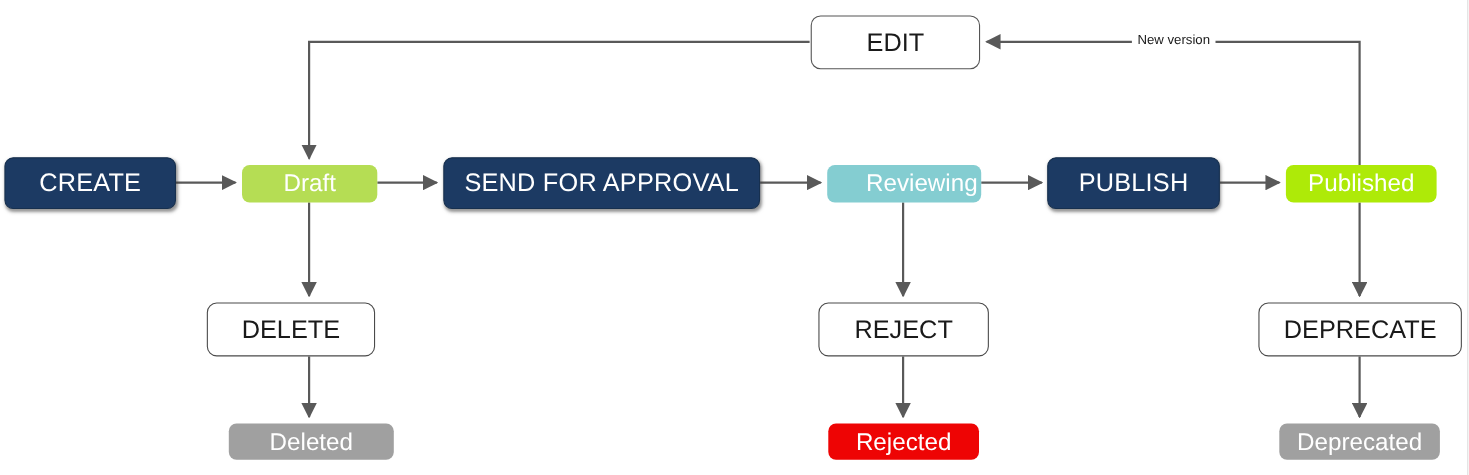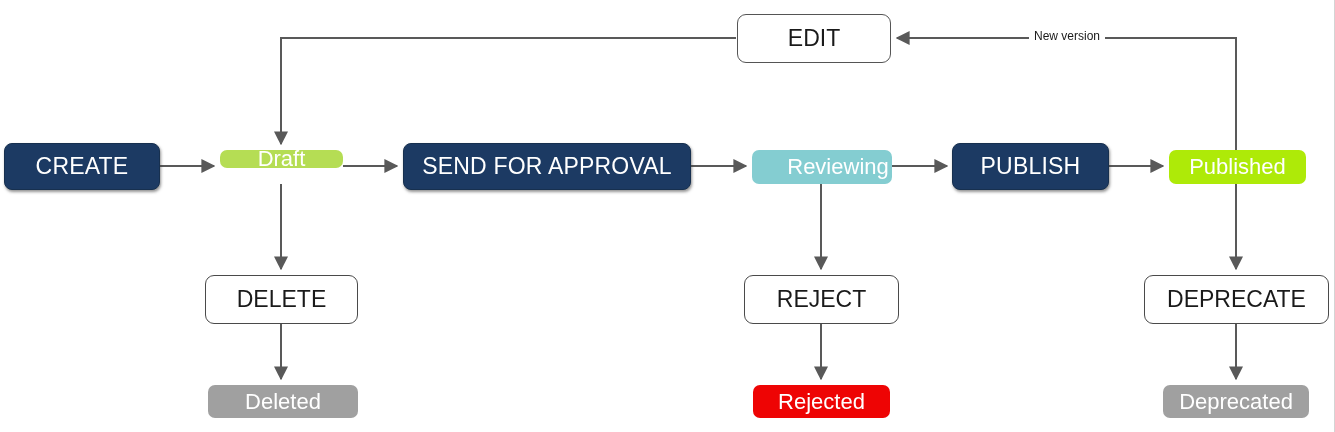--- a/index.html
+++ b/index.html
@@ -125,31 +125,31 @@
       <path d="M 1236 324 L 1236 379" marker-end="url(#arrow)"></path>
     </g>
   </svg>
 
   <div class="edge-label" style="left:1029px; top:30px;">New version</div>
 
   <div class="node action-plain thin" style="left:737px; top:14px; width:154px; height:49px;">EDIT</div>
 
   <div class="node action-primary" style="left:4px; top:143px; width:156px; height:47px;">CREATE</div>
 
-  <div class="node state draft" style="left:220px; top:150px; width:123px; height:18px;">Draft</div>
+  <div class="node state draft" style="left:220px; top:150px; width:123px; height:34px;">Draft</div>
 
   <div class="node action-primary" style="left:403px; top:143px; width:288px; height:47px;">SEND FOR APPROVAL</div>
 
   <div class="node state review" style="left:752px; top:150px; width:140px; height:34px;">Reviewing</div>
 
   <div class="node action-primary" style="left:952px; top:143px; width:157px; height:47px;">PUBLISH</div>
 
   <div class="node state published" style="left:1169px; top:150px; width:137px; height:34px;">Published</div>
 
-  <div class="node action-plain" style="left:205px; top:275px; width:153px; height:49px;">DELETE</div>
+  <div class="node action-plain" style="left:188px; top:275px; width:153px; height:49px;">DELETE</div>
 
   <div class="node action-plain" style="left:744px; top:275px; width:155px; height:49px;">REJECT</div>
 
   <div class="node action-plain" style="left:1144px; top:275px; width:185px; height:49px;">DEPRECATE</div>
 
   <div class="node state deleted" style="left:208px; top:385px; width:150px; height:33px;">Deleted</div>
 
   <div class="node state rejected" style="left:753px; top:385px; width:137px; height:33px;">Rejected</div>
 
   <div class="node state deprecated" style="left:1163px; top:385px; width:146px; height:33px;">Deprecated</div>

